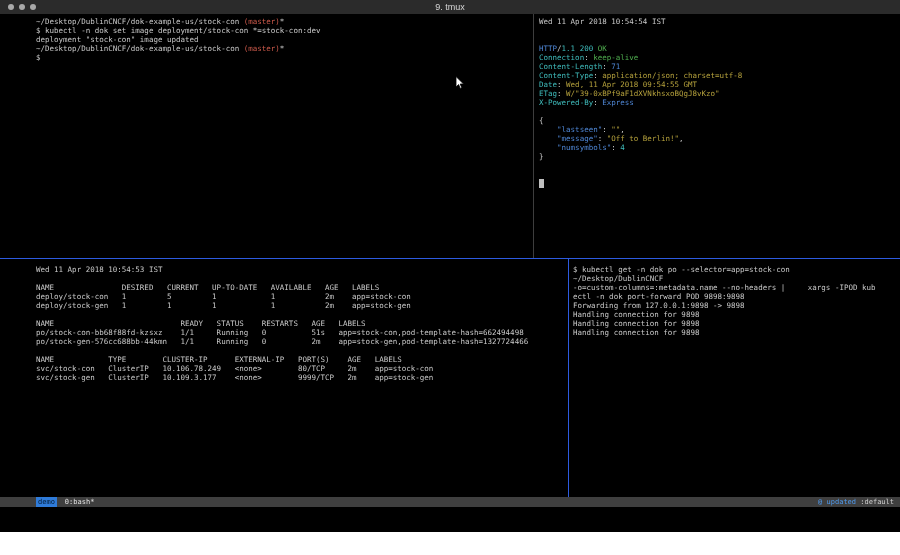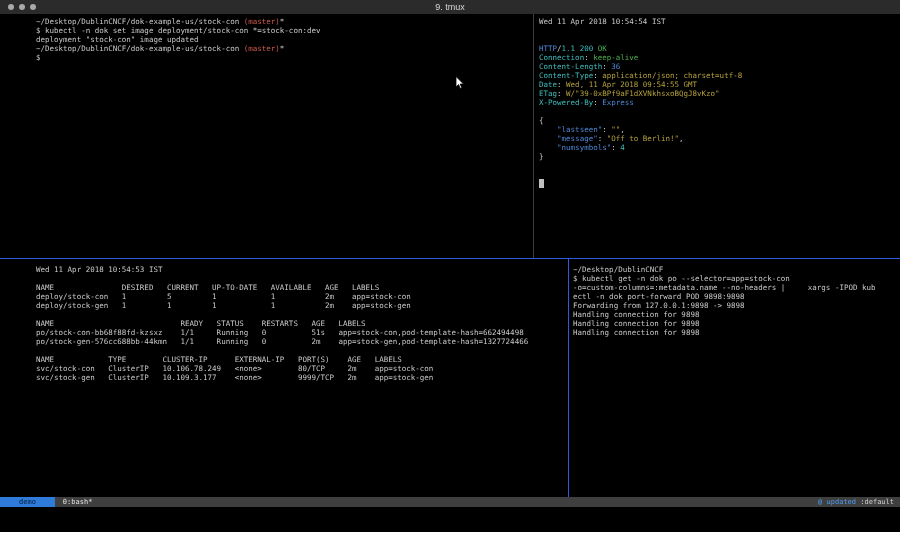--- a/index.html
+++ b/index.html
@@ -26,21 +26,21 @@
   .cursor { background:#bfbfbf; color:#000; }
 
   .divider { position:absolute; }
   .divider-h       { left:0;   top:258px; width:900px; height:1px; background:var(--divider-active,#2d5be0); }
   .divider-v-top   { left:533px; top:14px;  width:1px; height:244px; background:var(--divider-inactive,#3d3d3d); }
   .divider-v-bottom{ left:568px; top:259px; width:1px; height:238px; background:var(--divider-active,#2d5be0); }
 
   .status-bar { position:absolute; left:0; top:497px; width:900px; height:10px;
                 background:var(--statusbar-bg,#3f3f3f); display:flex; align-items:center;
                 font-size:7px; line-height:10px; }
-  .session-badge { padding:0 19px; background:var(--session-badge-bg,#2f7bd9);
+  .session-badge { margin-left:36px; padding:0 2px; background:var(--session-badge-bg,#2f7bd9);
                    color:#001a33; height:10px; }
   .window-label { color:#e2e2e2; margin-left:8px; }
   .status-right { margin-left:auto; margin-right:6px; }
   .kube-symbol, .kube-context { color:var(--accent-blue,#4f9bf0); }
   .kube-ns { color:#d0d0d0; }
 
   .mouse-cursor { position:absolute; left:455px; top:76px; }
 </style>
 </head>
 <body>
@@ -62,21 +62,21 @@
       <div class="tline"><span style="color: rgb(201, 201, 201);">deployment "stock-con" image updated</span></div>
       <div class="tline"><span style="color: rgb(201, 201, 201);">~/Desktop/DublinCNCF/dok-example-us/stock-con </span><span style="color: rgb(207, 91, 76);">(master)</span><span style="color: rgb(201, 201, 201);">*</span></div>
       <div class="tline"><span style="color: rgb(201, 201, 201);">$</span></div>
     </div>
   <div class="pane pane-tr">
       <div class="tline"><span style="color: rgb(201, 201, 201);">Wed 11 Apr 2018 10:54:54 IST</span></div>
       <div class="tline">&nbsp;</div>
       <div class="tline">&nbsp;</div>
       <div class="tline"><span style="color: rgb(79, 135, 214);">HTTP</span><span style="color: rgb(201, 201, 201);">/</span><span style="color: rgb(63, 189, 189);">1.1</span><span style="color: rgb(201, 201, 201);"> </span><span style="color: rgb(63, 189, 189);">200</span><span style="color: rgb(201, 201, 201);"> </span><span style="color: rgb(79, 174, 79);">OK</span></div>
       <div class="tline"><span style="color: rgb(63, 189, 189);">Connection</span><span style="color: rgb(201, 201, 201);">:</span><span style="color: rgb(79, 174, 79);"> keep-alive</span></div>
-      <div class="tline"><span style="color: rgb(63, 189, 189);">Content-Length</span><span style="color: rgb(201, 201, 201);">:</span><span style="color: rgb(79, 135, 214);"> 36</span></div>
+      <div class="tline"><span style="color: rgb(63, 189, 189);">Content-Length</span><span style="color: rgb(201, 201, 201);">:</span><span style="color: rgb(79, 135, 214);"> 71</span></div>
       <div class="tline"><span style="color: rgb(63, 189, 189);">Content-Type</span><span style="color: rgb(201, 201, 201);">:</span><span style="color: rgb(181, 161, 60);"> application/json; charset=utf-8</span></div>
       <div class="tline"><span style="color: rgb(63, 189, 189);">Date</span><span style="color: rgb(201, 201, 201);">:</span><span style="color: rgb(181, 161, 60); text-align: right;"> Wed, 11 Apr 2018 09:54:55 GMT</span></div>
       <div class="tline"><span style="color: rgb(63, 189, 189);">ETag</span><span style="color: rgb(201, 201, 201);">:</span><span style="color: rgb(181, 161, 60);"> W/"39-0xBPf9aF1dXVNkhsxoBQgJ8vKzo"</span></div>
       <div class="tline"><span style="color: rgb(63, 189, 189);">X-Powered-By</span><span style="color: rgb(201, 201, 201);">:</span><span style="color: rgb(79, 135, 214);"> Express</span></div>
       <div class="tline">&nbsp;</div>
       <div class="tline"><span style="color: rgb(201, 201, 201);">{</span></div>
       <div class="tline"><span style="color: rgb(79, 135, 214);">    "lastseen"</span><span style="color: rgb(201, 201, 201);">:</span><span style="color: rgb(181, 161, 60);"> ""</span><span style="color: rgb(201, 201, 201);">,</span></div>
       <div class="tline"><span style="color: rgb(79, 135, 214);">    "message"</span><span style="color: rgb(201, 201, 201);">:</span><span style="color: rgb(181, 161, 60);"> "Off to Berlin!"</span><span style="color: rgb(201, 201, 201);">,</span></div>
       <div class="tline"><span style="color: rgb(79, 135, 214);">    "numsymbols"</span><span style="color: rgb(201, 201, 201);">:</span><span style="color: rgb(63, 189, 189);"> 4</span></div>
       <div class="tline"><span style="color: rgb(201, 201, 201);">}</span></div>
@@ -93,22 +93,22 @@
       <div class="tline">&nbsp;</div>
       <div class="tline"><span style="color: rgb(201, 201, 201);">NAME                            READY   STATUS    RESTARTS   AGE   LABELS</span></div>
       <div class="tline"><span style="color: rgb(201, 201, 201);">po/stock-con-bb68f88fd-kzsxz    1/1     Running   0          51s   app=stock-con,pod-template-hash=662494498</span></div>
       <div class="tline"><span style="color: rgb(201, 201, 201);">po/stock-gen-576cc688bb-44kmn   1/1     Running   0          2m    app=stock-gen,pod-template-hash=1327724466</span></div>
       <div class="tline">&nbsp;</div>
       <div class="tline"><span style="color: rgb(201, 201, 201);">NAME            TYPE        CLUSTER-IP      EXTERNAL-IP   PORT(S)    AGE   LABELS</span></div>
       <div class="tline"><span style="color: rgb(201, 201, 201);">svc/stock-con   ClusterIP   10.106.78.249   &lt;none&gt;        80/TCP     2m    app=stock-con</span></div>
       <div class="tline"><span style="color: rgb(201, 201, 201);">svc/stock-gen   ClusterIP   10.109.3.177    &lt;none&gt;        9999/TCP   2m    app=stock-gen</span></div>
     </div>
   <div class="pane pane-br">
+      <div class="tline"><span style="color: rgb(201, 201, 201);">$ kubectl get -n dok po --selector=app=stock-con</span></div>
       <div class="tline"><span style="color: rgb(201, 201, 201);">~/Desktop/DublinCNCF</span></div>
-      <div class="tline"><span style="color: rgb(201, 201, 201);">$ kubectl get -n dok po --selector=app=stock-con</span></div>
       <div class="tline"><span style="color: rgb(201, 201, 201);">-o=custom-columns=:metadata.name --no-headers |     xargs -IPOD kub</span></div>
       <div class="tline"><span style="color: rgb(201, 201, 201);">ectl -n dok port-forward POD 9898:9898</span></div>
       <div class="tline"><span style="color: rgb(201, 201, 201);">Forwarding from 127.0.0.1:9898 -&gt; 9898</span></div>
       <div class="tline"><span style="color: rgb(201, 201, 201);">Handling connection for 9898</span></div>
       <div class="tline"><span style="color: rgb(201, 201, 201);">Handling connection for 9898</span></div>
       <div class="tline"><span style="color: rgb(201, 201, 201);">Handling connection for 9898</span></div>
     </div>
 
   <div class="divider divider-h"></div>
   <div class="divider divider-v-top"></div>

